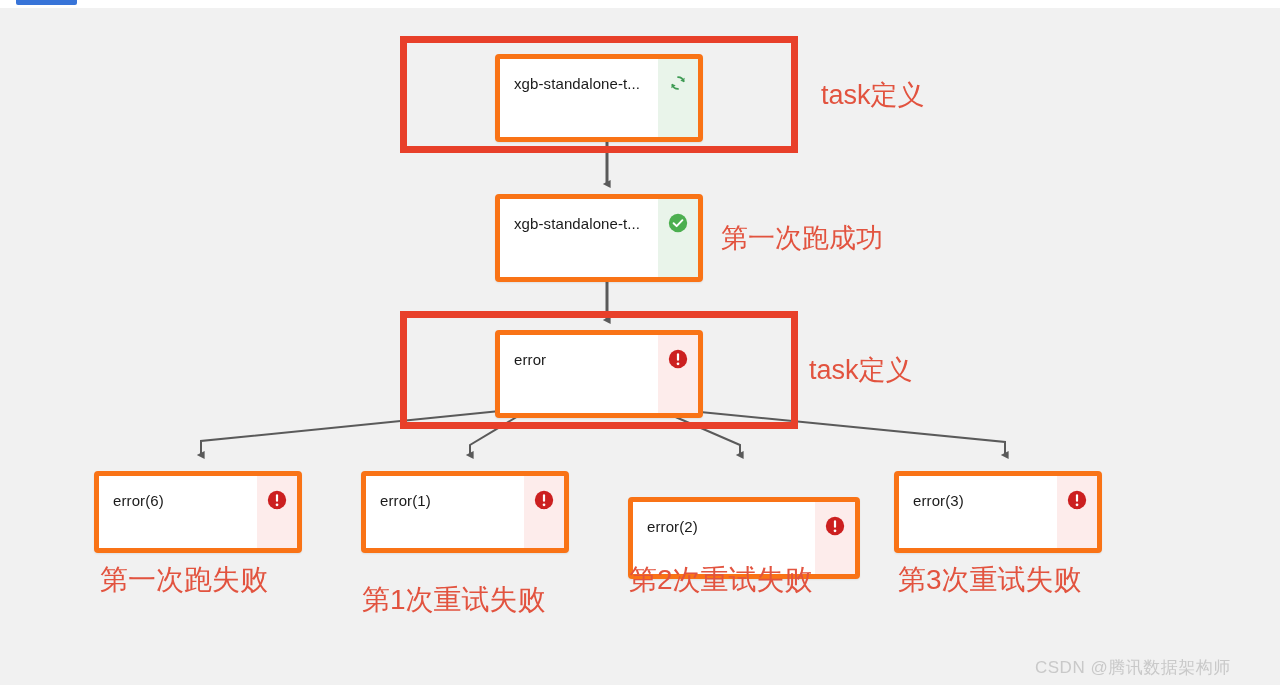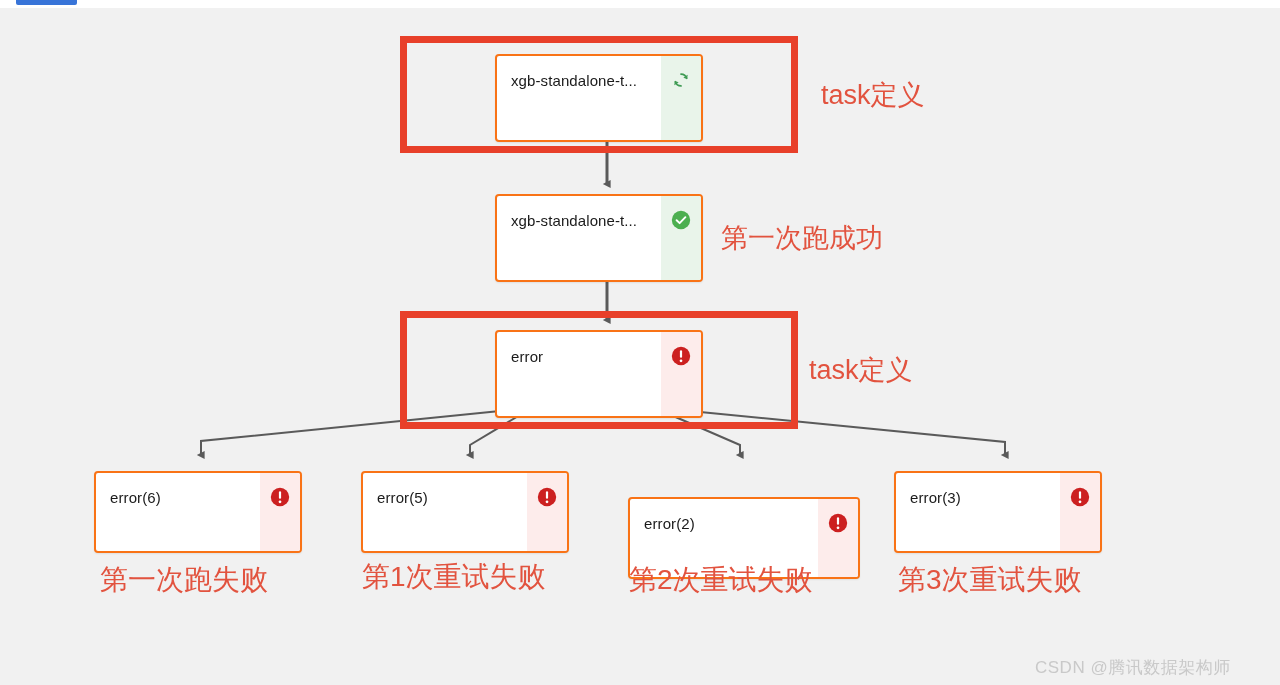--- a/index.html
+++ b/index.html
@@ -56,21 +56,21 @@
     width: 1280px;
     height: 677px;
     pointer-events: none;
   }
 
   
   .node {
     position: absolute;
     box-sizing: border-box;
     background: #ffffff;
-    border: 2px solid #f97316;
+    border: 5px solid #f97316;
     border-radius: 4px;
     box-shadow: 0 1px 2px rgba(0,0,0,0.07);
     display: flex;
     align-items: stretch;
     overflow: hidden;
   }
   .node-body {
     flex: 1 1 auto;
     display: flex;
     align-items: flex-start;
@@ -239,21 +239,21 @@
         <svg class="badge" viewBox="0 0 24 24">
           <circle cx="12" cy="12" r="10" fill="#cc2020"></circle>
           <rect x="10.8" y="5.8" width="2.4" height="8.2" rx="1.2" fill="#ffffff"></rect>
           <circle cx="12" cy="17.3" r="1.5" fill="#ffffff"></circle>
         </svg>
       </div>
     </div>
 
     <div class="node" style="left:361px; top:463px; width:208px; height:82px;">
       <div class="node-body">
-        <span class="node-label">error(5)</span>
+        <span class="node-label">error(1)</span>
       </div>
       <div class="node-status failed">
         <svg class="badge" viewBox="0 0 24 24">
           <circle cx="12" cy="12" r="10" fill="#cc2020"></circle>
           <rect x="10.8" y="5.8" width="2.4" height="8.2" rx="1.2" fill="#ffffff"></rect>
           <circle cx="12" cy="17.3" r="1.5" fill="#ffffff"></circle>
         </svg>
       </div>
     </div>
 
@@ -284,20 +284,20 @@
     </div>
 
     <div class="highlight-box" style="left:400px; top:28px; width:398px; height:117px;"></div>
     <div class="highlight-box" style="left:400px; top:303px; width:398px; height:118px;"></div>
 
     <div class="annotation" style="left:821px; top:73px;">task定义</div>
     <div class="annotation" style="left:721px; top:216px;">第一次跑成功</div>
     <div class="annotation" style="left:809px; top:348px;">task定义</div>
 
     <div class="annotation caption" style="left:100px; top:557px;text-align:center;">第一次跑失败</div>
-    <div class="annotation caption" style="left:362px; top:554px;">第1次重试失败</div>
+    <div class="annotation caption" style="left:362px; top:577px;">第1次重试失败</div>
     <div class="annotation caption" style="left:629px; top:557px;">第2次重试失败</div>
     <div class="annotation caption" style="left:898px; top:557px;">第3次重试失败</div>
 
     <div class="watermark watermark-csdn">CSDN @腾讯数据架构师</div>
 
   </div>
 </div>
 
 </body></html>

